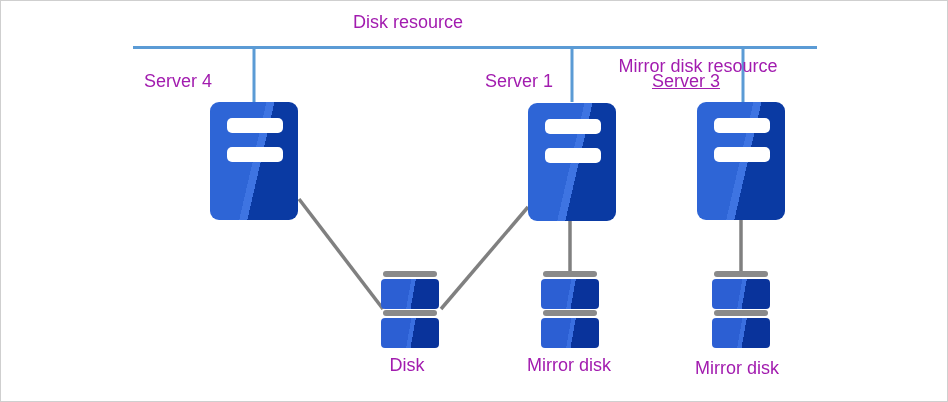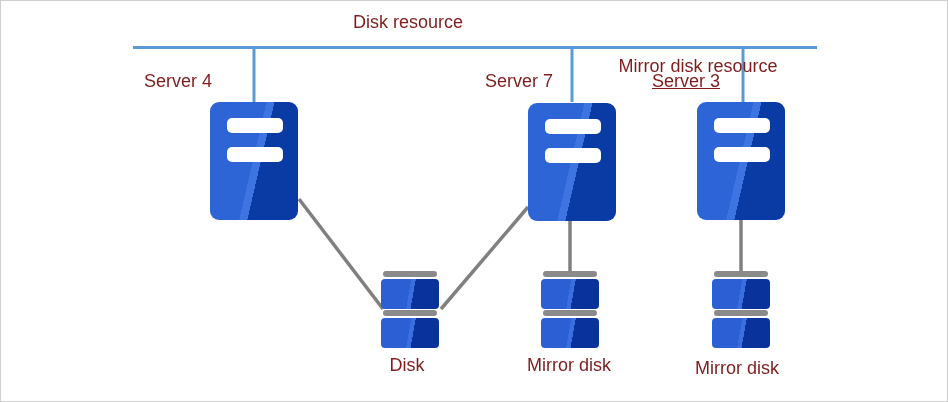--- a/index.html
+++ b/index.html
@@ -15,21 +15,21 @@
     color: #000000;
   }
   .lines-svg { position: absolute; left: 0; top: 0; width: 948px; height: 402px; }
 
   .lbl {
     position: absolute;
     font-size: 18px;
     line-height: 21px;
     white-space: nowrap;
     transform: translateX(-50%);
-    color: #7f1d1d;
+    color: #a21caf;
   }
 
   .server {
     position: absolute;
     width: 88px;
     height: 118px;
     border-radius: 9px;
     background: linear-gradient(103deg,
       #2e65d6 0%, #2e65d6 49%,
       #3e74e2 49%, #3e74e2 56%,
@@ -92,21 +92,21 @@
     <line x1="527" y1="206" x2="440" y2="308" stroke="#808080" stroke-width="3.5"></line>
 
     <line x1="569" y1="220" x2="569" y2="271" stroke="#808080" stroke-width="3.5"></line>
     <line x1="740" y1="219" x2="740" y2="271" stroke="#808080" stroke-width="3.5"></line>
   </svg>
 
   <div class="lbl" style="left:407px; top:11px;">Disk resource</div>
   <div class="lbl" style="left:697px; top:11px;margin-top:44px;">Mirror disk resource</div>
 
   <div class="lbl" style="left:177px; top:70px;">Server 4</div>
-  <div class="lbl" style="left:518px; top:70px;">Server 7</div>
+  <div class="lbl" style="left:518px; top:70px;">Server 1</div>
   <div class="lbl" style="left:685px; top:70px;text-decoration:underline;">Server 3</div>
 
   <div class="server" style="left:209px; top:101px;">
     <div class="slot s1"></div>
     <div class="slot s2"></div>
   </div>
   <div class="server" style="left:527px; top:102px;">
     <div class="slot s1"></div>
     <div class="slot s2"></div>
   </div>

